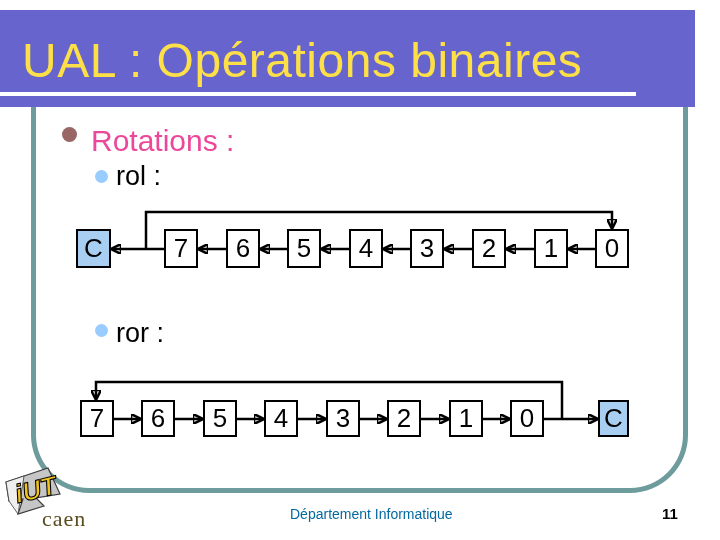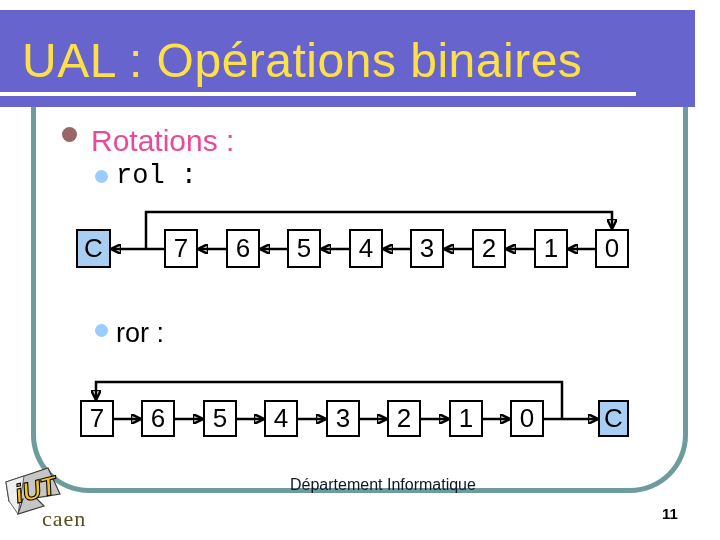--- a/index.html
+++ b/index.html
@@ -25,40 +25,40 @@
   .header-underline {
     position:absolute; left:0; top:82px; width:636px; height:4px; background:#ffffff;
   }
   
   .h1 { position:absolute; left:91px; top:115px; font-size:30px; color:#ec4899; z-index:1;margin-top:9px; }
   .b1 { position:absolute; left:62px; top:127px; width:15px; height:15px;
         border-radius:50%; background:#996666; z-index:1; }
   .h2 { position:absolute; font-size:27px; color:#000; z-index:1; }
   .b2 { position:absolute; width:13px; height:13px; border-radius:50%;
         background:#99CCFF; z-index:1; }
-  #rol-label { left:116px; top:161px;font-family:Liberation Mono, monospace; }
+  #rol-label { left:116px; top:161px; }
   #rol-bullet { left:95px; top:170px; }
   #ror-label { left:116px; top:318px; }
   #ror-bullet { left:95px; top:324px; }
   
   .diagram { position:absolute; left:0; width:720px; z-index:1; }
   #rol-diagram { top:205px; height:75px; }
   #ror-diagram { top:375px; height:72px; }
   .cell {
     position:absolute; box-sizing:border-box; width:34px;
     border:2px solid #000; background:#fff; text-align:center;
     font-size:26px; color:#000;
   }
   #rol-diagram .cell { top:24px; height:39px; line-height:35px; }
   #ror-diagram .cell { top:25px; height:37px; line-height:33px; }
   .cell.carry { background:#A8CEF2; }
   svg.arrows { position:absolute; left:0; top:0; }
   svg.arrows path { stroke:#000; stroke-width:2.5; fill:none; }
   
-  .footer-dept { position:absolute; left:290px; top:476px; font-size:16px; color:#0f172a; z-index:1; }
+  .footer-dept { position:absolute; left:290px; top:506px; font-size:14px; color:#0369a1; z-index:1; }
   .footer-page { position:absolute; left:662px; top:505px; font-size:15px; font-weight:bold; color:#000; z-index:1;text-align:center; }
   
   .logo { position:absolute; left:2px; top:464px; width:110px; height:76px; z-index:3; }
   .logo-caen {
     position:absolute; left:3px; top:506px; z-index:3;
     font-family:"Liberation Serif", serif; font-size:22px; color:#584B1E;
     letter-spacing:1px;
     margin-left:39px;
   }
 </style>

